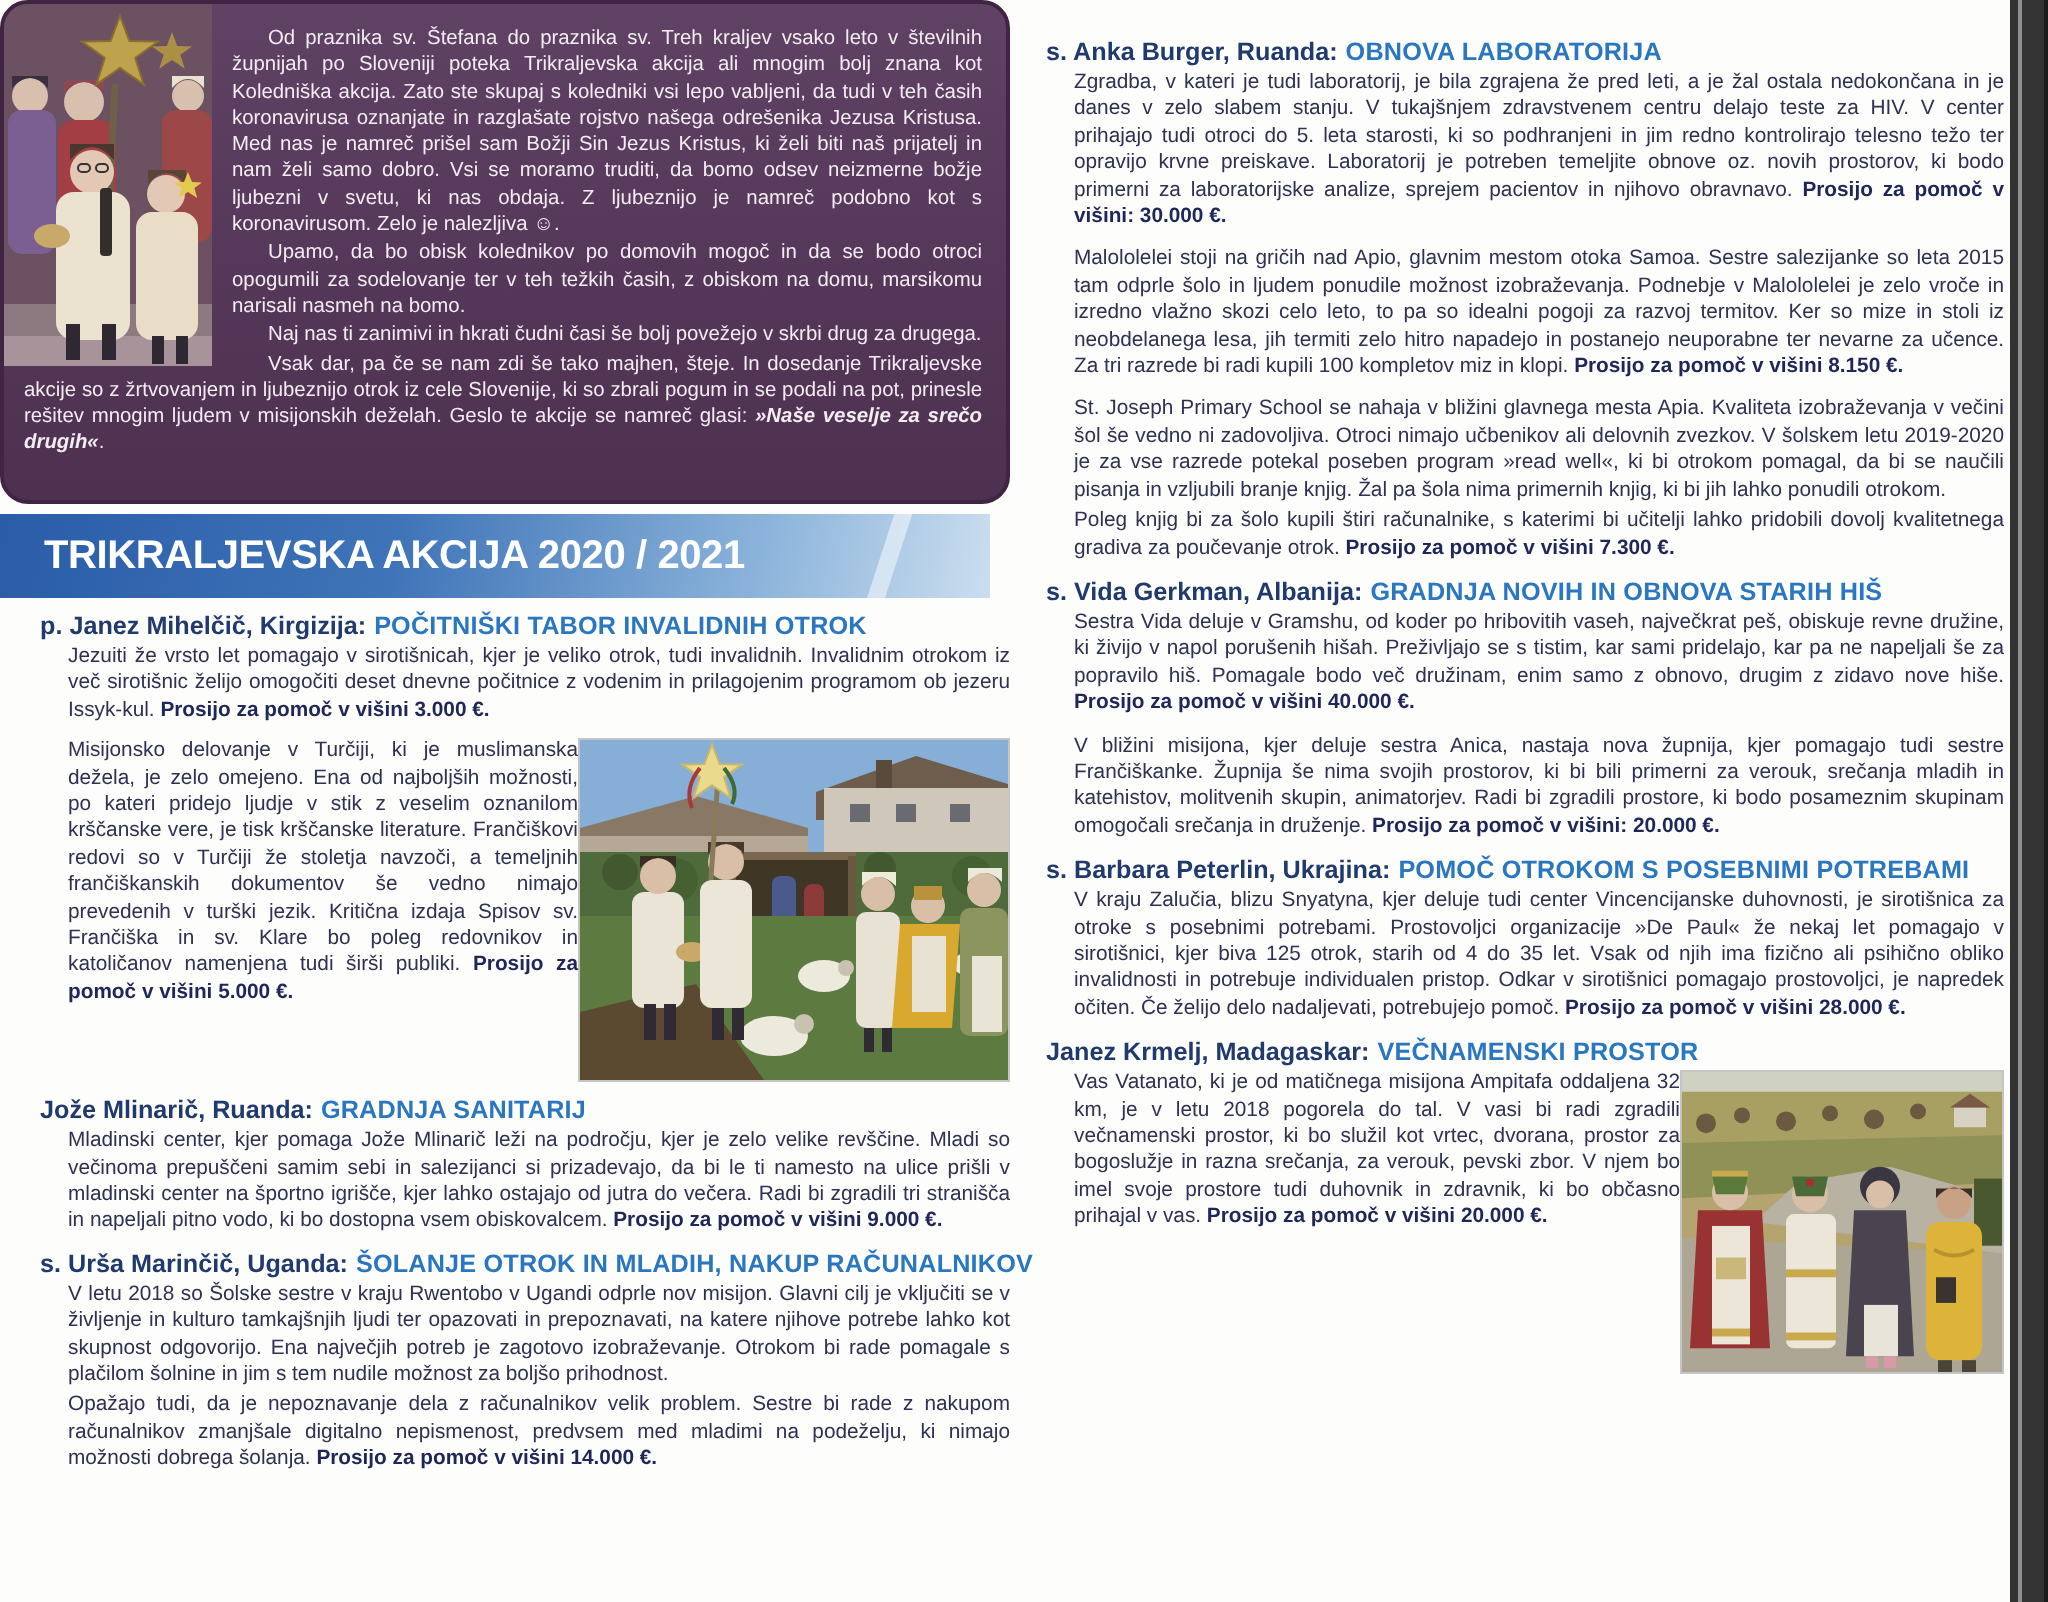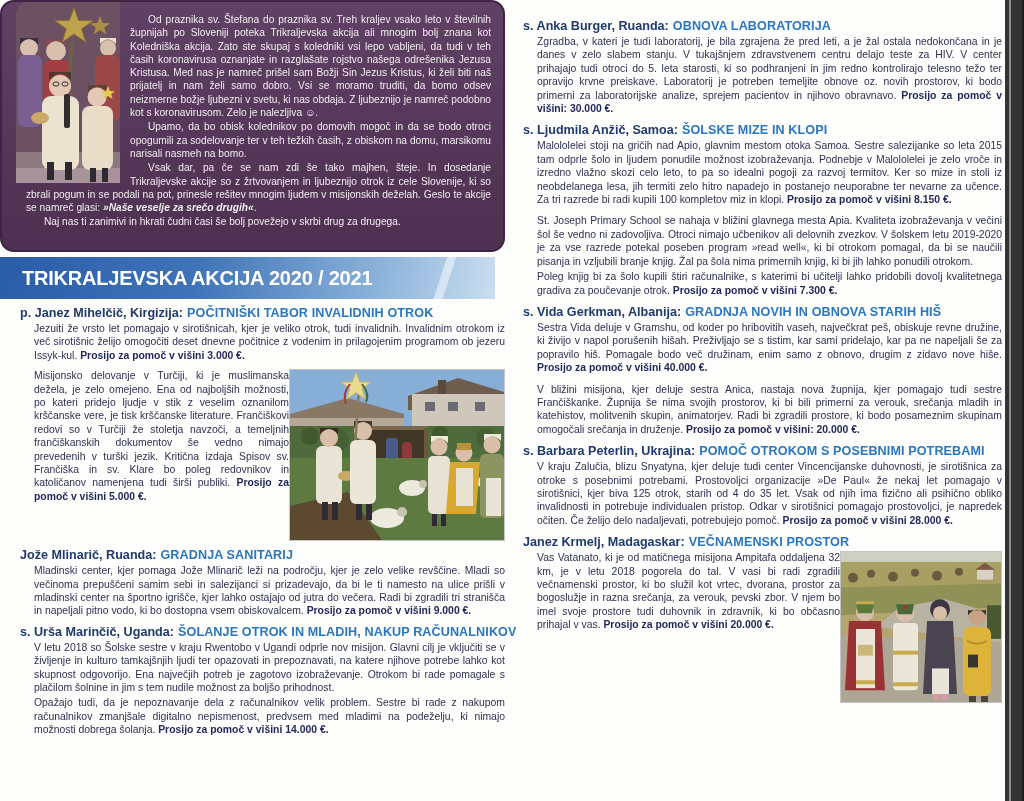--- a/index.html
+++ b/index.html
@@ -11,21 +11,21 @@
   .page{position:absolute;inset:0;background:#fdfdfc;}
   .col-left{position:absolute;left:0;top:0;width:507px;}
   .col-right{position:absolute;left:517px;top:19px;width:486px;}
 
   
   .intro{
     position:relative;width:505px;height:252px;box-sizing:border-box;
     background:linear-gradient(180deg,#5f4264 0%,#553759 55%,#4e3050 100%);
     border:2px solid #3f2443;border-radius:14px;
     color:#f3edf2;font-size:10.2px;line-height:13.3px;
-    padding:11px 12px 6px 24px;text-align:justify;
+    padding:11px 12px 6px 10px;text-align:justify;
   }
   .intro figure{float:left;width:104px;height:181px;margin:-11px 10px 2px -10px;
     border-top-left-radius:12px;overflow:hidden;}
   .ip{margin:0 0 1px;text-indent:18px;}
   .slogan{font-weight:bold;font-style:italic;}
 
   
   .band{
     margin-top:5px;width:495px;height:42px;position:relative;overflow:hidden;
     background:linear-gradient(100deg,#2a5ca8 0%,#3f74b8 40%,#8fb6dc 78%,#cbdeef 100%);
@@ -93,22 +93,22 @@
           <circle cx="81" cy="95" r="9.5" fill="#e3c9b5"></circle>
           <path d="M72 90 q9 -11 19 0 l0 -7 -19 0z" fill="#5a4436"></path>
           <polygon points="92,84 94,89 99,89.2 95.2,92 96.6,97 92,94 87.4,97 88.8,92 85,89.2 90,89" fill="#e5c94e"></polygon>
           <rect x="66" y="104" width="31" height="64" rx="8" fill="#e9ddc7"></rect>
           <rect x="74" y="166" width="6" height="14" fill="#2e2833"></rect>
             <rect x="86" y="166" width="6" height="14" fill="#2e2833"></rect>
         </svg>
       </figure>
       <p class="ip">Od praznika sv. Štefana do praznika sv. Treh kraljev vsako leto v številnih župnijah po Sloveniji poteka Trikraljevska akcija ali mnogim bolj znana kot Koledniška akcija. Zato ste skupaj s koledniki vsi lepo vabljeni, da tudi v teh časih koronavirusa oznanjate in razglašate rojstvo našega odrešenika Jezusa Kristusa. Med nas je namreč prišel sam Božji Sin Jezus Kristus, ki želi biti naš prijatelj in nam želi samo dobro. Vsi se moramo truditi, da bomo odsev neizmerne božje ljubezni v svetu, ki nas obdaja. Z ljubeznijo je namreč podobno kot s koronavirusom. Zelo je nalezljiva ☺.</p>
       <p class="ip">Upamo, da bo obisk kolednikov po domovih mogoč in da se bodo otroci opogumili za sodelovanje ter v teh težkih časih, z obiskom na domu, marsikomu narisali nasmeh na bomo.</p>
+      <p class="ip">Naj nas ti zanimivi in hkrati čudni časi še bolj povežejo v skrbi drug za drugega.</p>
       <p class="ip"><span>Vsak dar, pa če se nam zdi še tako majhen, šteje. In dosedanje Trikraljevske akcije so z žrtvovanjem in ljubeznijo otrok iz cele Slovenije, ki so zbrali pogum in se podali na pot, prinesle rešitev mnogim ljudem v misijonskih deželah. Geslo te akcije se namreč glasi: </span><span class="slogan">»Naše veselje za srečo drugih«</span><span>.</span></p>
-      <p class="ip">Naj nas ti zanimivi in hkrati čudni časi še bolj povežejo v skrbi drug za drugega.</p>
     </div>
 
     <div class="band">
       <h2>TRIKRALJEVSKA AKCIJA 2020 / 2021</h2>
     </div>
 
     <section class="sec">
       <h3 class="sec-h"><span class="author">p. Janez Mihelčič, Kirgizija:</span><span class="stitle">POČITNIŠKI TABOR INVALIDNIH OTROK</span></h3>
       <div class="sec-body">
         <p><span>Jezuiti že vrsto let pomagajo v sirotišnicah, kjer je veliko otrok, tudi invalidnih. Invalidnim otrokom iz več sirotišnic želijo omogočiti deset dnevne počitnice z vodenim in prilagojenim programom ob jezeru Issyk-kul. </span><b class="ask">Prosijo za pomoč v višini 3.000 €.</b></p>
@@ -204,21 +204,20 @@
   <div class="col-right">
 
     <section class="sec">
       <h3 class="sec-h"><span class="author">s. Anka Burger, Ruanda:</span><span class="stitle">OBNOVA LABORATORIJA</span></h3>
       <div class="sec-body">
         <p><span>Zgradba, v kateri je tudi laboratorij, je bila zgrajena že pred leti, a je žal ostala nedokončana in je danes v zelo slabem stanju. V tukajšnjem zdravstvenem centru delajo teste za HIV. V center prihajajo tudi otroci do 5. leta starosti, ki so podhranjeni in jim redno kontrolirajo telesno težo ter opravijo krvne preiskave. Laboratorij je potreben temeljite obnove oz. novih prostorov, ki bodo primerni za laboratorijske analize, sprejem pacientov in njihovo obravnavo. </span><b class="ask">Prosijo za pomoč v višini: 30.000 €.</b></p>
       </div>
     </section>
 
     <section class="sec">
-      <h3 class="sec-h"><span class="author">s. Ljudmila Anžič, Samoa:</span><span class="stitle">ŠOLSKE MIZE IN KLOPI</span></h3>
       <div class="sec-body">
         <p><span>Malololelei stoji na gričih nad Apio, glavnim mestom otoka Samoa. Sestre salezijanke so leta 2015 tam odprle šolo in ljudem ponudile možnost izobraževanja. Podnebje v Malololelei je zelo vroče in izredno vlažno skozi celo leto, to pa so idealni pogoji za razvoj termitov. Ker so mize in stoli iz neobdelanega lesa, jih termiti zelo hitro napadejo in postanejo neuporabne ter nevarne za učence. Za tri razrede bi radi kupili 100 kompletov miz in klopi. </span><b class="ask">Prosijo za pomoč v višini 8.150 €.</b></p>
       </div>
     </section>
 
     <section class="sec">
       <div class="sec-body">
         <p><span>St. Joseph Primary School se nahaja v bližini glavnega mesta Apia. Kvaliteta izobraževanja v večini šol še vedno ni zadovoljiva. Otroci nimajo učbenikov ali delovnih zvezkov. V šolskem letu 2019-2020 je za vse razrede potekal poseben program »read well«, ki bi otrokom pomagal, da bi se naučili pisanja in vzljubili branje knjig. Žal pa šola nima primernih knjig, ki bi jih lahko ponudili otrokom.</span><b class="ask"></b></p>
         <p><span>Poleg knjig bi za šolo kupili štiri računalnike, s katerimi bi učitelji lahko pridobili dovolj kvalitetnega gradiva za poučevanje otrok. </span><b class="ask">Prosijo za pomoč v višini 7.300 €.</b></p>
       </div>

